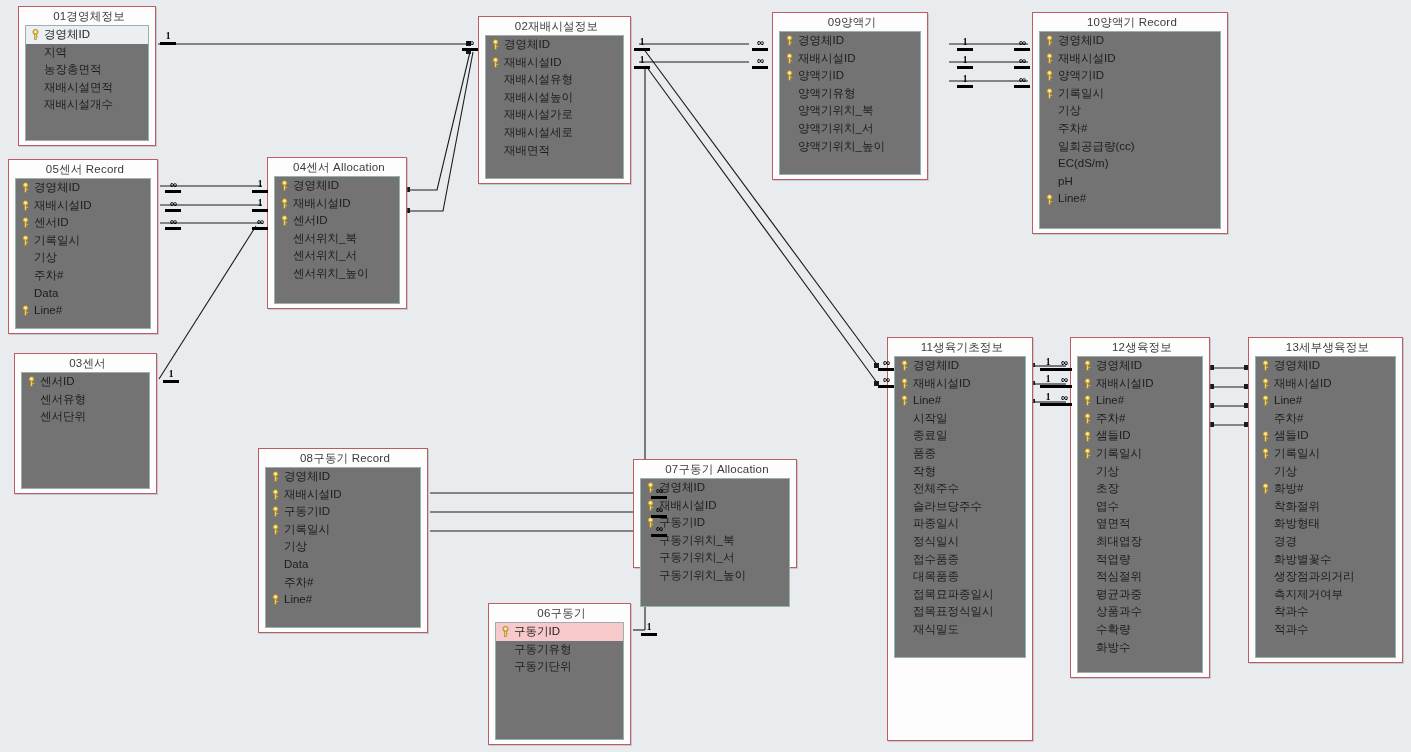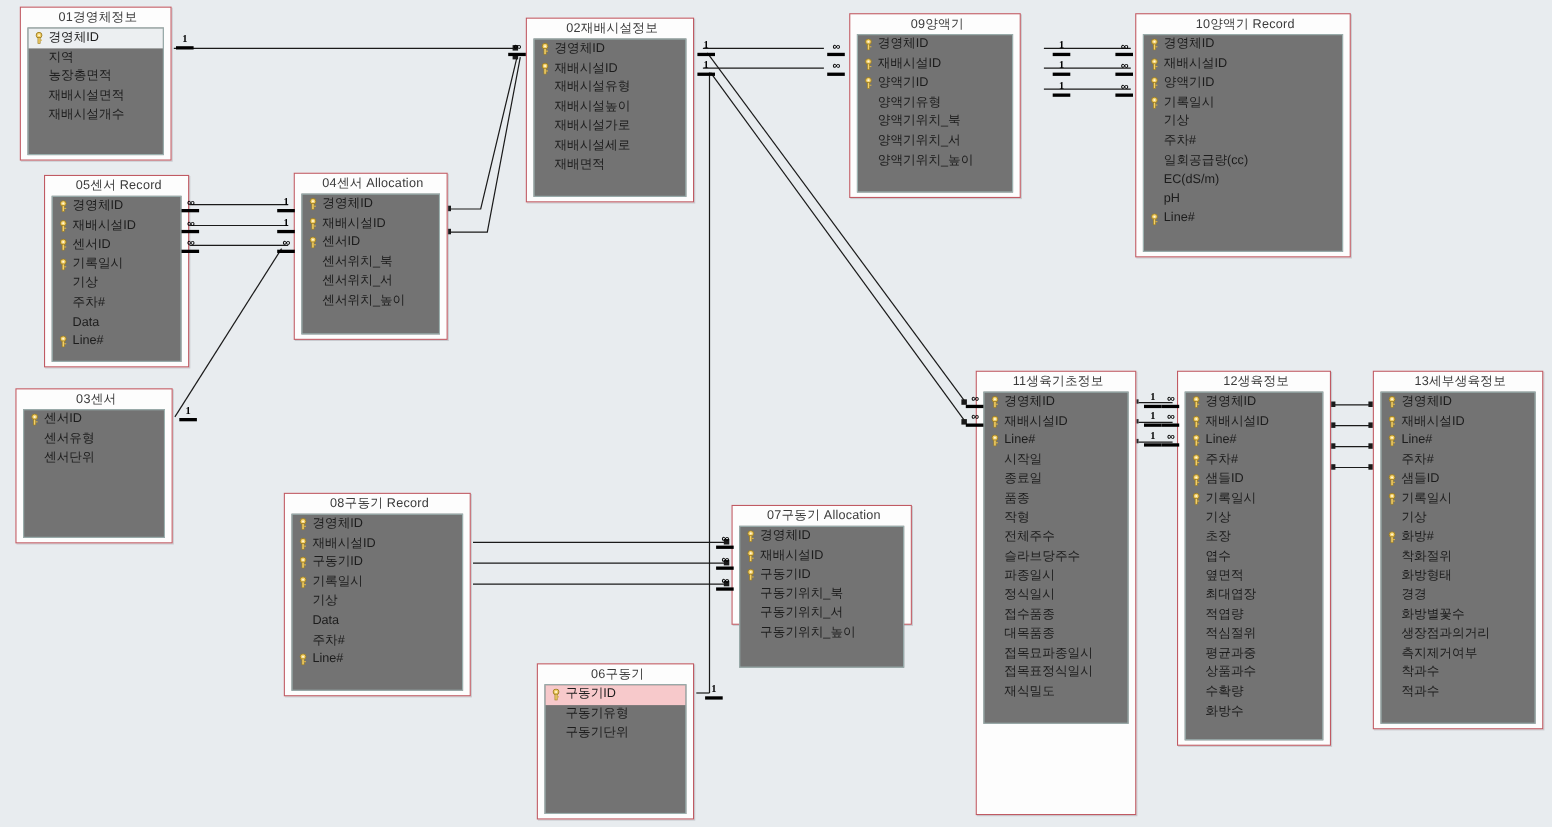--- a/index.html
+++ b/index.html
@@ -355,21 +355,21 @@
                 <circle cx="4.5" cy="3" r="2.6" fill="#f2d06b" stroke="#9a7a1e" stroke-width="0.8"></circle>
                 <circle cx="4.5" cy="3" r="0.9" fill="#fff8dc"></circle>
                 <rect x="3.5" y="5" width="2" height="5.4" fill="#f2d06b" stroke="#9a7a1e" stroke-width="0.6"></rect>
                 <rect x="5.4" y="7" width="1.8" height="1" fill="#d9b247"></rect>
               </svg>
             </span>
             <span class="fname">Line#</span>
           </div>
         </div>
       </div>
-      <div class="table-box" style="left: 8px; top: 159px; width: 132px; height: 175px; margin-left: 32px;">
+      <div class="table-box" style="left: 8px; top: 159px; width: 150px; height: 175px;">
         <div class="tbl-title">05센서 Record</div>
         <div class="field-list" style="height: 151px;">
           <div class="field">
             <span class="keycell">
               <svg class="keyicon" width="9" height="11" viewBox="0 0 9 11" xmlns="http://www.w3.org/2000/svg">
                 <circle cx="4.5" cy="3" r="2.6" fill="#f2d06b" stroke="#9a7a1e" stroke-width="0.8"></circle>
                 <circle cx="4.5" cy="3" r="0.9" fill="#fff8dc"></circle>
                 <rect x="3.5" y="5" width="2" height="5.4" fill="#f2d06b" stroke="#9a7a1e" stroke-width="0.6"></rect>
                 <rect x="5.4" y="7" width="1.8" height="1" fill="#d9b247"></rect>
               </svg>
@@ -597,21 +597,21 @@
           <div class="field">
             <span class="keycell"></span>
             <span class="fname">구동기유형</span>
           </div>
           <div class="field">
             <span class="keycell"></span>
             <span class="fname">구동기단위</span>
           </div>
         </div>
       </div>
-      <div class="table-box" style="left: 665px; top: 459px; width: 164px; height: 109px;">
+      <div class="table-box" style="left: 633px; top: 459px; width: 164px; height: 109px;">
         <div class="tbl-title">07구동기 Allocation</div>
         <div class="field-list" style="height: 129px;">
           <div class="field">
             <span class="keycell">
               <svg class="keyicon" width="9" height="11" viewBox="0 0 9 11" xmlns="http://www.w3.org/2000/svg">
                 <circle cx="4.5" cy="3" r="2.6" fill="#f2d06b" stroke="#9a7a1e" stroke-width="0.8"></circle>
                 <circle cx="4.5" cy="3" r="0.9" fill="#fff8dc"></circle>
                 <rect x="3.5" y="5" width="2" height="5.4" fill="#f2d06b" stroke="#9a7a1e" stroke-width="0.6"></rect>
                 <rect x="5.4" y="7" width="1.8" height="1" fill="#d9b247"></rect>
               </svg>

